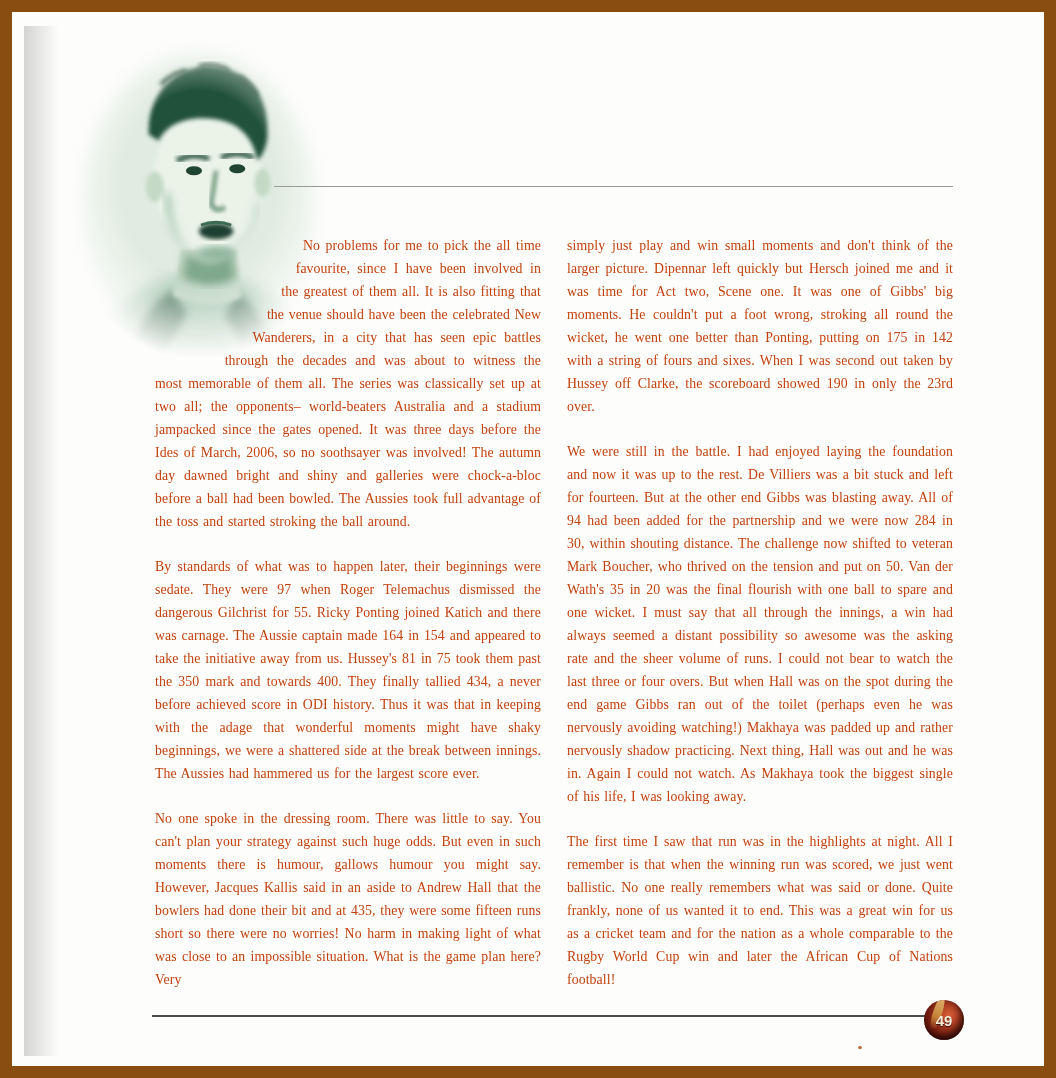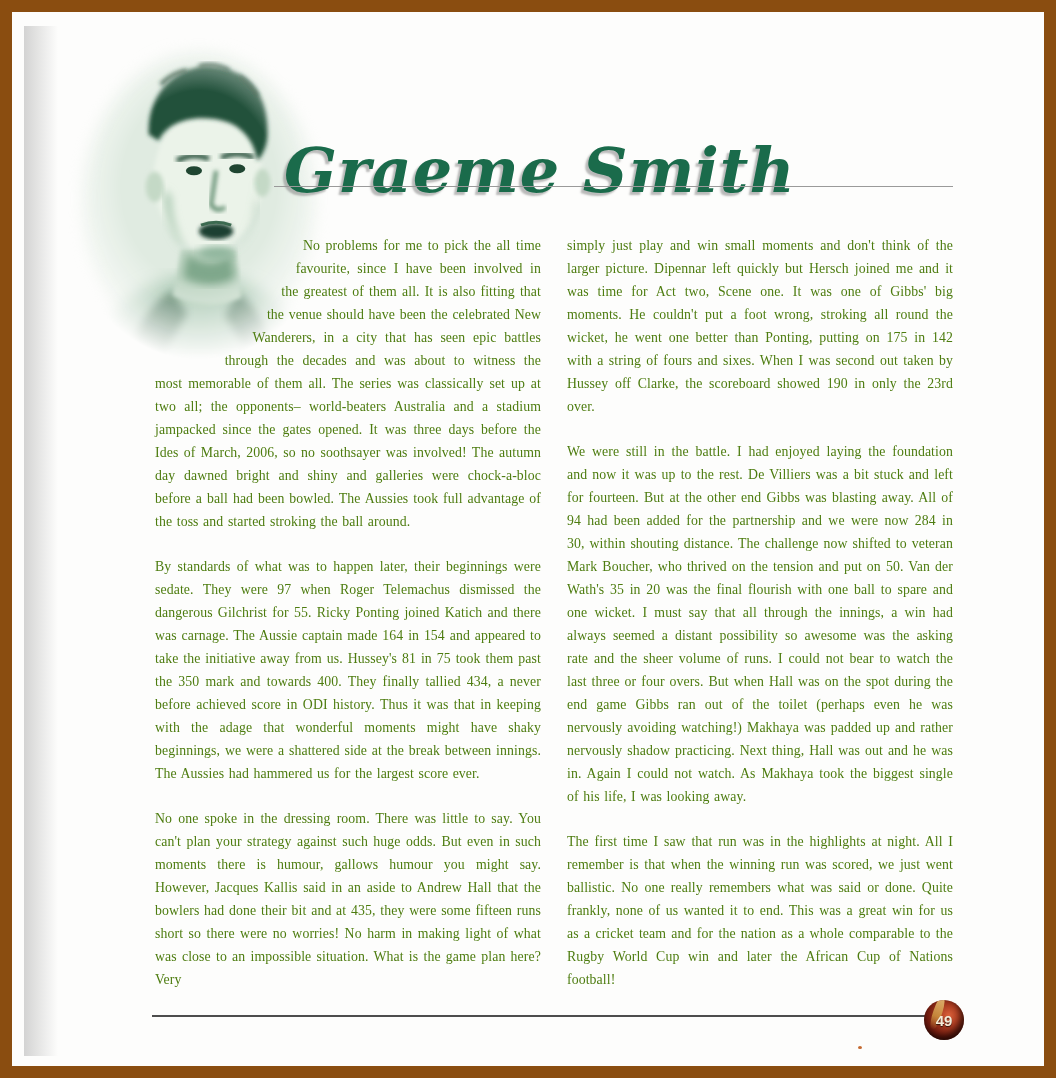--- a/index.html
+++ b/index.html
@@ -29,21 +29,21 @@
     position:absolute;left:262px;top:174px;width:679px;height:1px;
     background:#9a9a9a;
   }
 
   .columns{
     position:absolute;left:143px;top:222px;width:798px;
     display:flex;gap:26px;
   }
   .col{
     width:386px;
-    font-size:13.8px;line-height:23px;color:#4d7c0f;
+    font-size:13.8px;line-height:23px;color:#c2410c;
     text-align:justify;word-spacing:1px;letter-spacing:0.1px;
   }
   .col p{margin:0 0 22px 0;}
   .col p:last-child{margin-bottom:13px;}
 
   .wrap-spacer{
     float:left;width:148px;height:138px;
     shape-outside:polygon(0 0, 100% 0, 58% 72%, 10% 100%, 0 100%);
     shape-margin:6px;
   }
@@ -131,21 +131,20 @@
       <path d="M186,140 Q192,188 162,214 Q182,198 188,168 Z" fill="#82ab8f" filter="url(#b4)"></path>
       <path d="M96,150 Q96,192 118,210 Q102,188 102,158 Z" fill="#9dc0a6" filter="url(#b4)"></path>
 
       <ellipse cx="147" cy="192" rx="17" ry="8" fill="#1c4030" filter="url(#b2)"></ellipse>
       <path d="M132,186 Q147,180 162,186" stroke="#3c6a50" stroke-width="3" fill="none"></path>
 
       <ellipse cx="147" cy="214" rx="18" ry="7" fill="#8fb59c" filter="url(#b4)"></ellipse>
     </g>
   </svg>
 
-  <h1 class="title">Graeme Smith</h1>
   <div class="title-rule"></div>
 
   <div class="columns">
     <div class="col">
       <div class="wrap-spacer"></div>
       <p>No problems for me to pick the all time favourite, since I have been involved in the greatest of them all. It is also fitting that the venue should have been the celebrated New Wanderers, in a city that has seen epic battles through the decades and was about to witness the most memorable of them all. The series was classically set up at two all; the opponents– world-beaters Australia and a stadium jampacked since the gates opened. It was three days before the Ides of March, 2006, so no soothsayer was involved! The autumn day dawned bright and shiny and galleries were chock-a-bloc before a ball had been bowled. The Aussies took full advantage of the toss and started stroking the ball around.</p>
       <p>By standards of what was to happen later, their beginnings were sedate. They were 97 when Roger Telemachus dismissed the dangerous Gilchrist for 55. Ricky Ponting joined Katich and there was carnage. The Aussie captain made 164 in 154 and appeared to take the initiative away from us. Hussey's 81 in 75 took them past the 350 mark and towards 400. They finally tallied 434, a never before achieved score in ODI history. Thus it was that in keeping with the adage that wonderful moments might have shaky beginnings, we were a shattered side at the break between innings. The Aussies had hammered us for the largest score ever.</p>
       <p>No one spoke in the dressing room. There was little to say. You can't plan your strategy against such huge odds. But even in such moments there is humour, gallows humour you might say. However, Jacques Kallis said in an aside to Andrew Hall that the bowlers had done their bit and at 435, they were some fifteen runs short so there were no worries! No harm in making light of what was close to an impossible situation. What is the game plan here? Very</p>
     </div>
     <div class="col">

